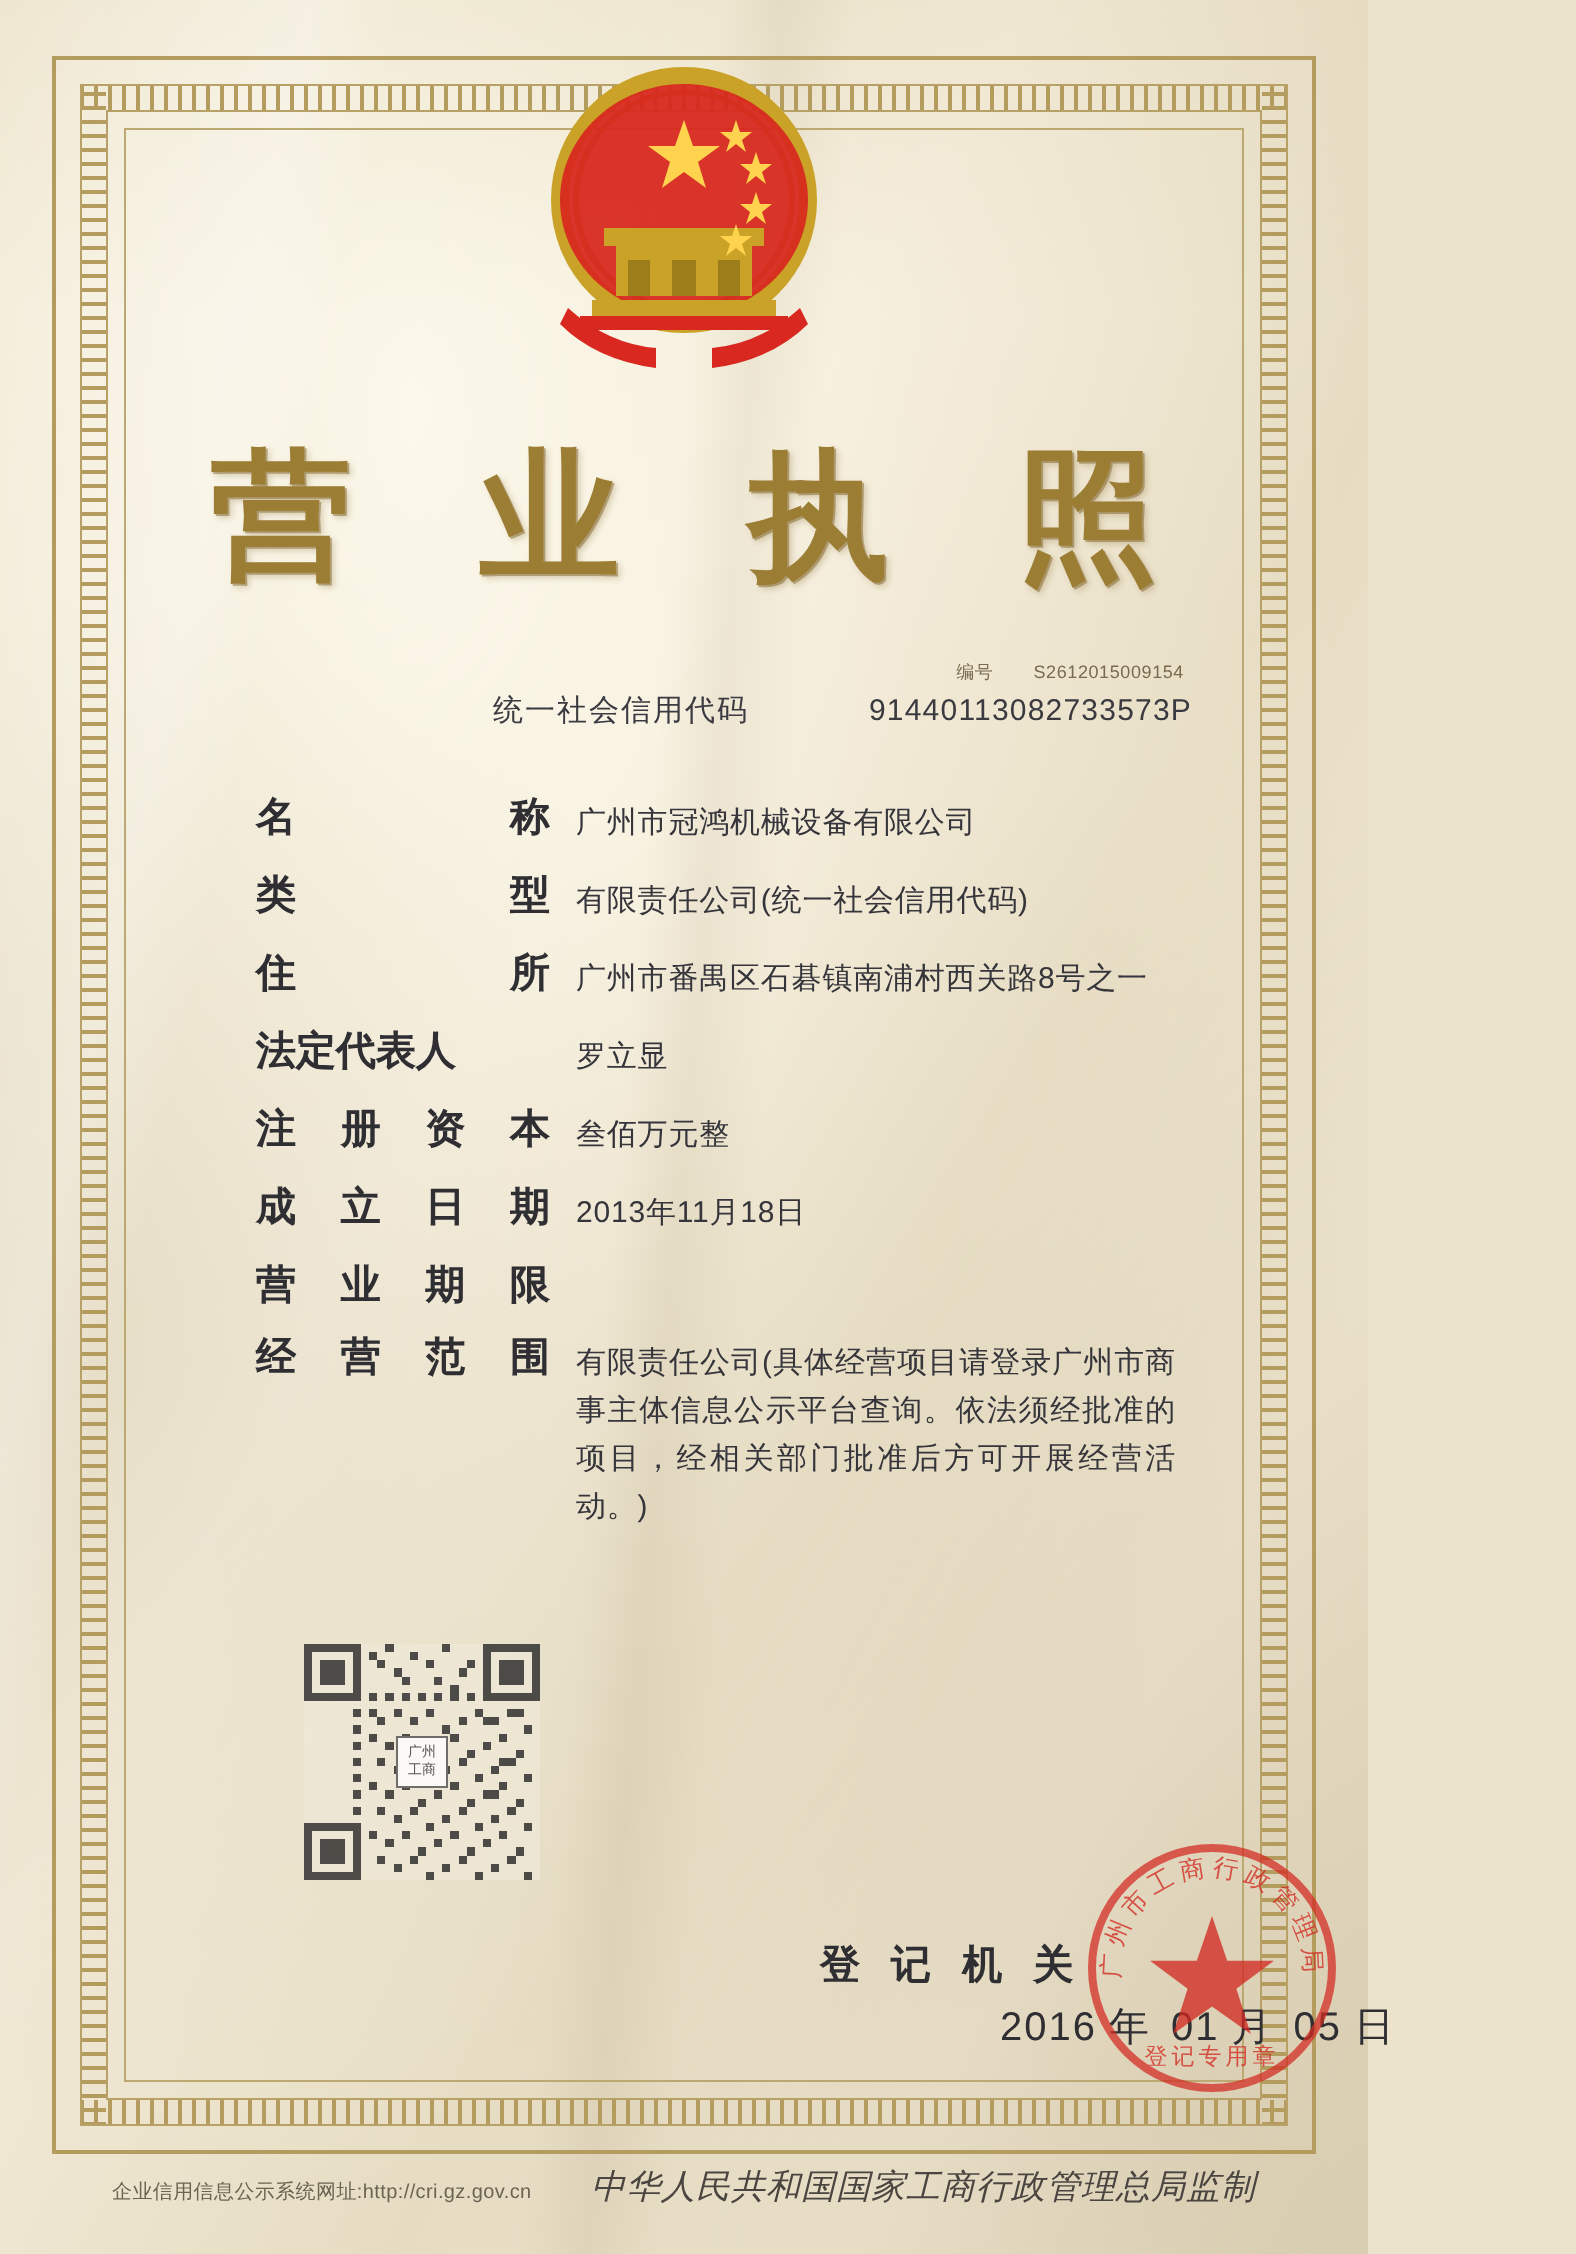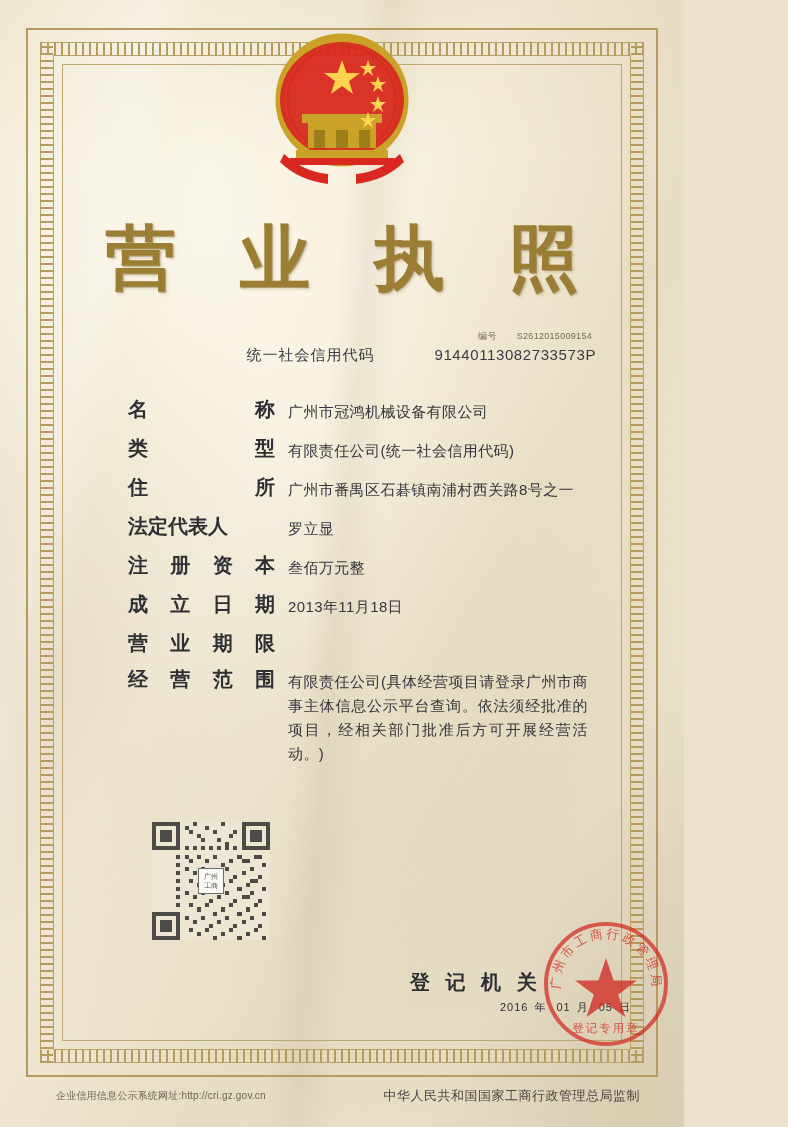--- a/index.html
+++ b/index.html
@@ -220,21 +220,21 @@
     font-size: 20px;
     font-weight: bold;
     color: #2e2e33;
     letter-spacing: 5px;
     margin-top: 11px;
   }
   .issue-date {
     position: absolute;
     left: 500px;
     top: 1000px;
-    font-size: 11px;
+    font-size: 20px;
     color: #2e2e33;
     letter-spacing: 2px;
     white-space: nowrap;
   }
   .issue-date .num { letter-spacing: 1px; }
   .issue-date .unit { margin: 0 9px 0 6px; }
 
   
   .seal {
     position: absolute;
@@ -250,25 +250,26 @@
     position: absolute;
     left: 56px;
     bottom: 24px;
     font-size: 10px;
     color: #6c6353;
     letter-spacing: 0.2px;
     text-align: center;
   }
   .footer-right {
     position: absolute;
-    right: 44px;
+    right: 56px;
     bottom: 22px;
-    font-size: 13px;
+    font-size: 17px;
     color: #4a4540;
     letter-spacing: 0.5px;
+    font-style: italic;
   }
 </style>
 </head>
 <body>
 
 <div id="certificate">
 
   <div class="paper-noise"></div>
 
   <div class="frame-outer"></div>

